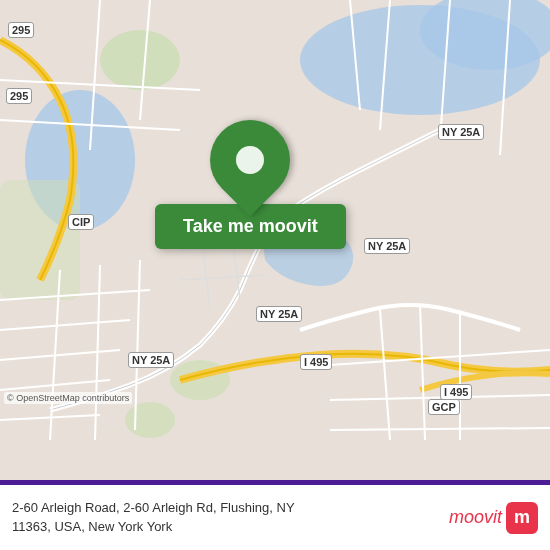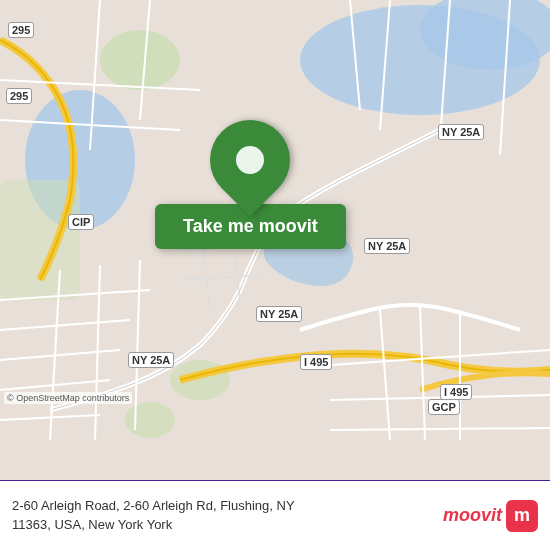--- a/index.html
+++ b/index.html
@@ -85,40 +85,40 @@
       position: absolute;
       bottom: 0;
       left: 0;
       width: 550px;
       height: 70px;
       background: white;
       display: flex;
       align-items: center;
       justify-content: space-between;
       padding: 8px 12px;
-      border-top: 1px solid #4c1d95;
+      border-top: 5px solid #4c1d95;
     }
 
     .bottom-bar-text {
       flex: 1;
       font-size: 13px;
       color: #333;
       line-height: 1.4;
     }
 
     .moovit-logo {
       display: flex;
       align-items: center;
       gap: 4px;
       flex-shrink: 0;
     }
 
     .moovit-text {
       font-size: 18px;
-      font-weight: bold;
+      font-weight: normal;
       color: #e8334a;
       font-style: italic;
     }
 
     .moovit-icon {
       width: 32px;
       height: 32px;
       background: #e8334a;
       border-radius: 6px;
       display: flex;

